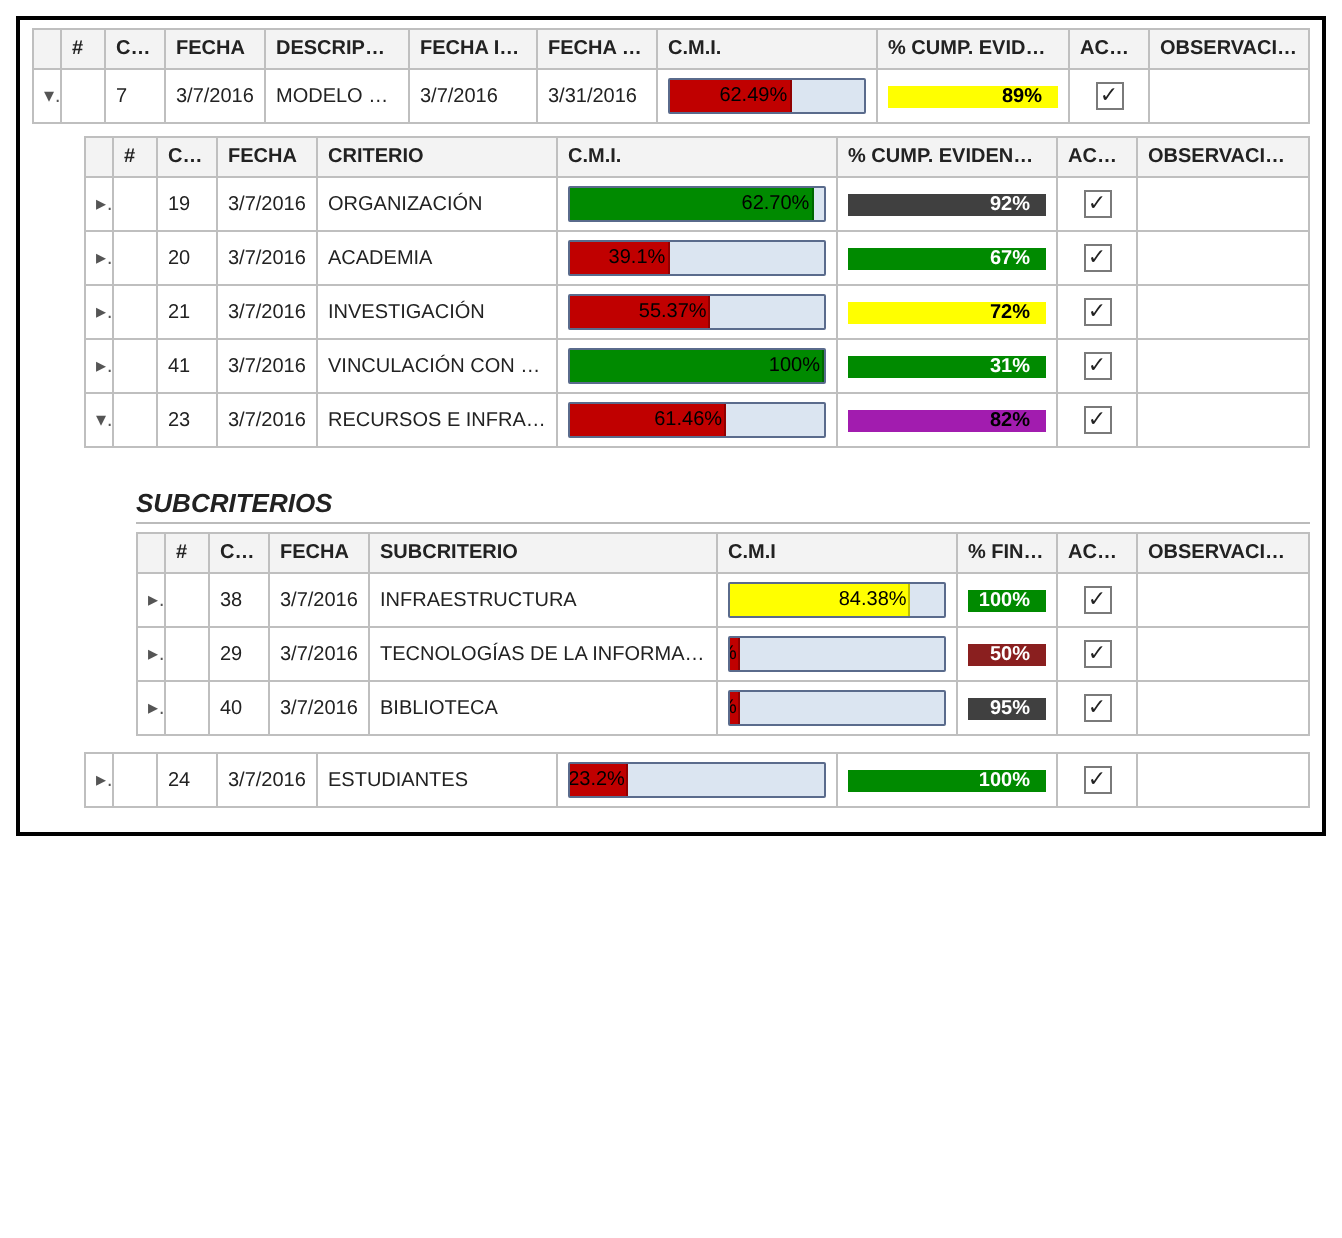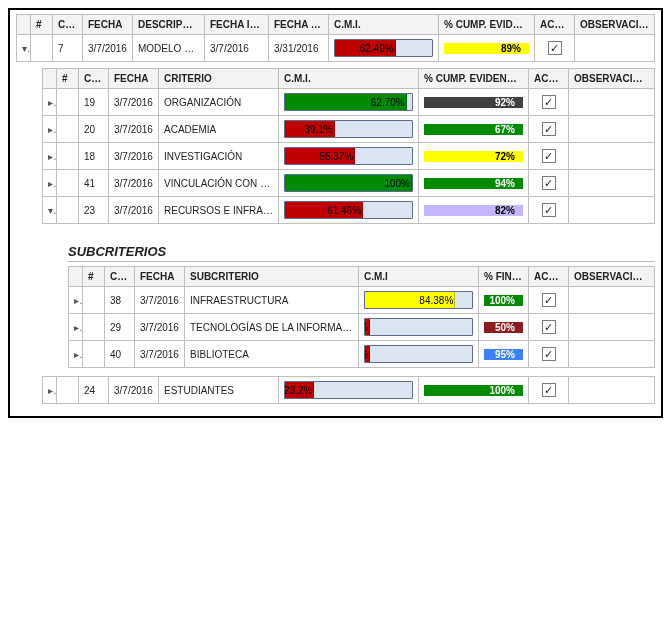--- a/index.html
+++ b/index.html
@@ -216,21 +216,21 @@
             </td>
             <td>
               <div class="cump-cell" style="background:#008a00;color:#fff;">67%</div>
             </td>
             <td style="text-align:center"><span class="check">✓</span></td>
             <td></td>
           </tr>
           <tr>
             <td class="expander-cell">▸</td>
             <td></td>
-            <td class="num-cell">18</td>
+            <td class="num-cell">21</td>
             <td>3/7/2016</td>
             <td>INVESTIGACIÓN</td>
             <td>
               <div class="bar-wrap">
                 <div class="bar-fill" style="width:55.37%;background:#c00000;"></div>
                 <span class="bar-label" style="left:calc(55.37% - 2px); transform:translate(-100%,-50%);">55.37%</span>
               </div>
             </td>
             <td>
               <div class="cump-cell" style="background:#ffff00;color:#000;">72%</div>
@@ -244,39 +244,39 @@
             <td class="num-cell">41</td>
             <td>3/7/2016</td>
             <td>VINCULACIÓN CON LA SOCIEDAD</td>
             <td>
               <div class="bar-wrap">
                 <div class="bar-fill" style="width:100%;background:#008a00;"></div>
                 <span class="bar-label" style="left:calc(100% - 2px); transform:translate(-100%,-50%);">100%</span>
               </div>
             </td>
             <td>
-              <div class="cump-cell" style="background:#008a00;color:#fff;">94%</div>
+              <div class="cump-cell" style="background:#008a00;color:#fff;">31%</div>
             </td>
             <td style="text-align:center"><span class="check">✓</span></td>
             <td></td>
           </tr>
           <tr>
             <td class="expander-cell">▾</td>
             <td></td>
             <td class="num-cell">23</td>
             <td>3/7/2016</td>
             <td>RECURSOS E INFRAESTRUCTURA</td>
             <td>
               <div class="bar-wrap">
                 <div class="bar-fill" style="width:61.46%;background:#c00000;"></div>
                 <span class="bar-label" style="left:calc(61.46% - 2px); transform:translate(-100%,-50%);">61.46%</span>
               </div>
             </td>
             <td>
-              <div class="cump-cell" style="background:#c4b5fd;color:#000;">82%</div>
+              <div class="cump-cell" style="background:#a21caf;color:#000;">82%</div>
             </td>
             <td style="text-align:center"><span class="check">✓</span></td>
             <td></td>
           </tr>
         </tbody>
     </table>
 
     <div class="indent-2" style="margin-left:26px">
       <h3 class="sub-title">SUBCRITERIOS</h3>
 
@@ -348,21 +348,21 @@
               <td class="num-cell">40</td>
               <td>3/7/2016</td>
               <td>BIBLIOTECA</td>
               <td>
                 <div class="bar-wrap">
                   <div class="bar-fill" style="width:5%;background:#c00000;"></div>
                   <span class="bar-label" style="left:calc(5% - 2px); transform:translate(-100%,-50%);">5%</span>
                 </div>
               </td>
               <td>
-                <div class="cump-cell" style="background:#3b82f6;color:#fff;">95%</div>
+                <div class="cump-cell" style="background:#404040;color:#fff;">95%</div>
               </td>
               <td style="text-align:center"><span class="check">✓</span></td>
               <td></td>
             </tr>
           </tbody>
       </table>
     </div>
 
     <table class="grid" style="margin-top:6px">
       <colgroup>

